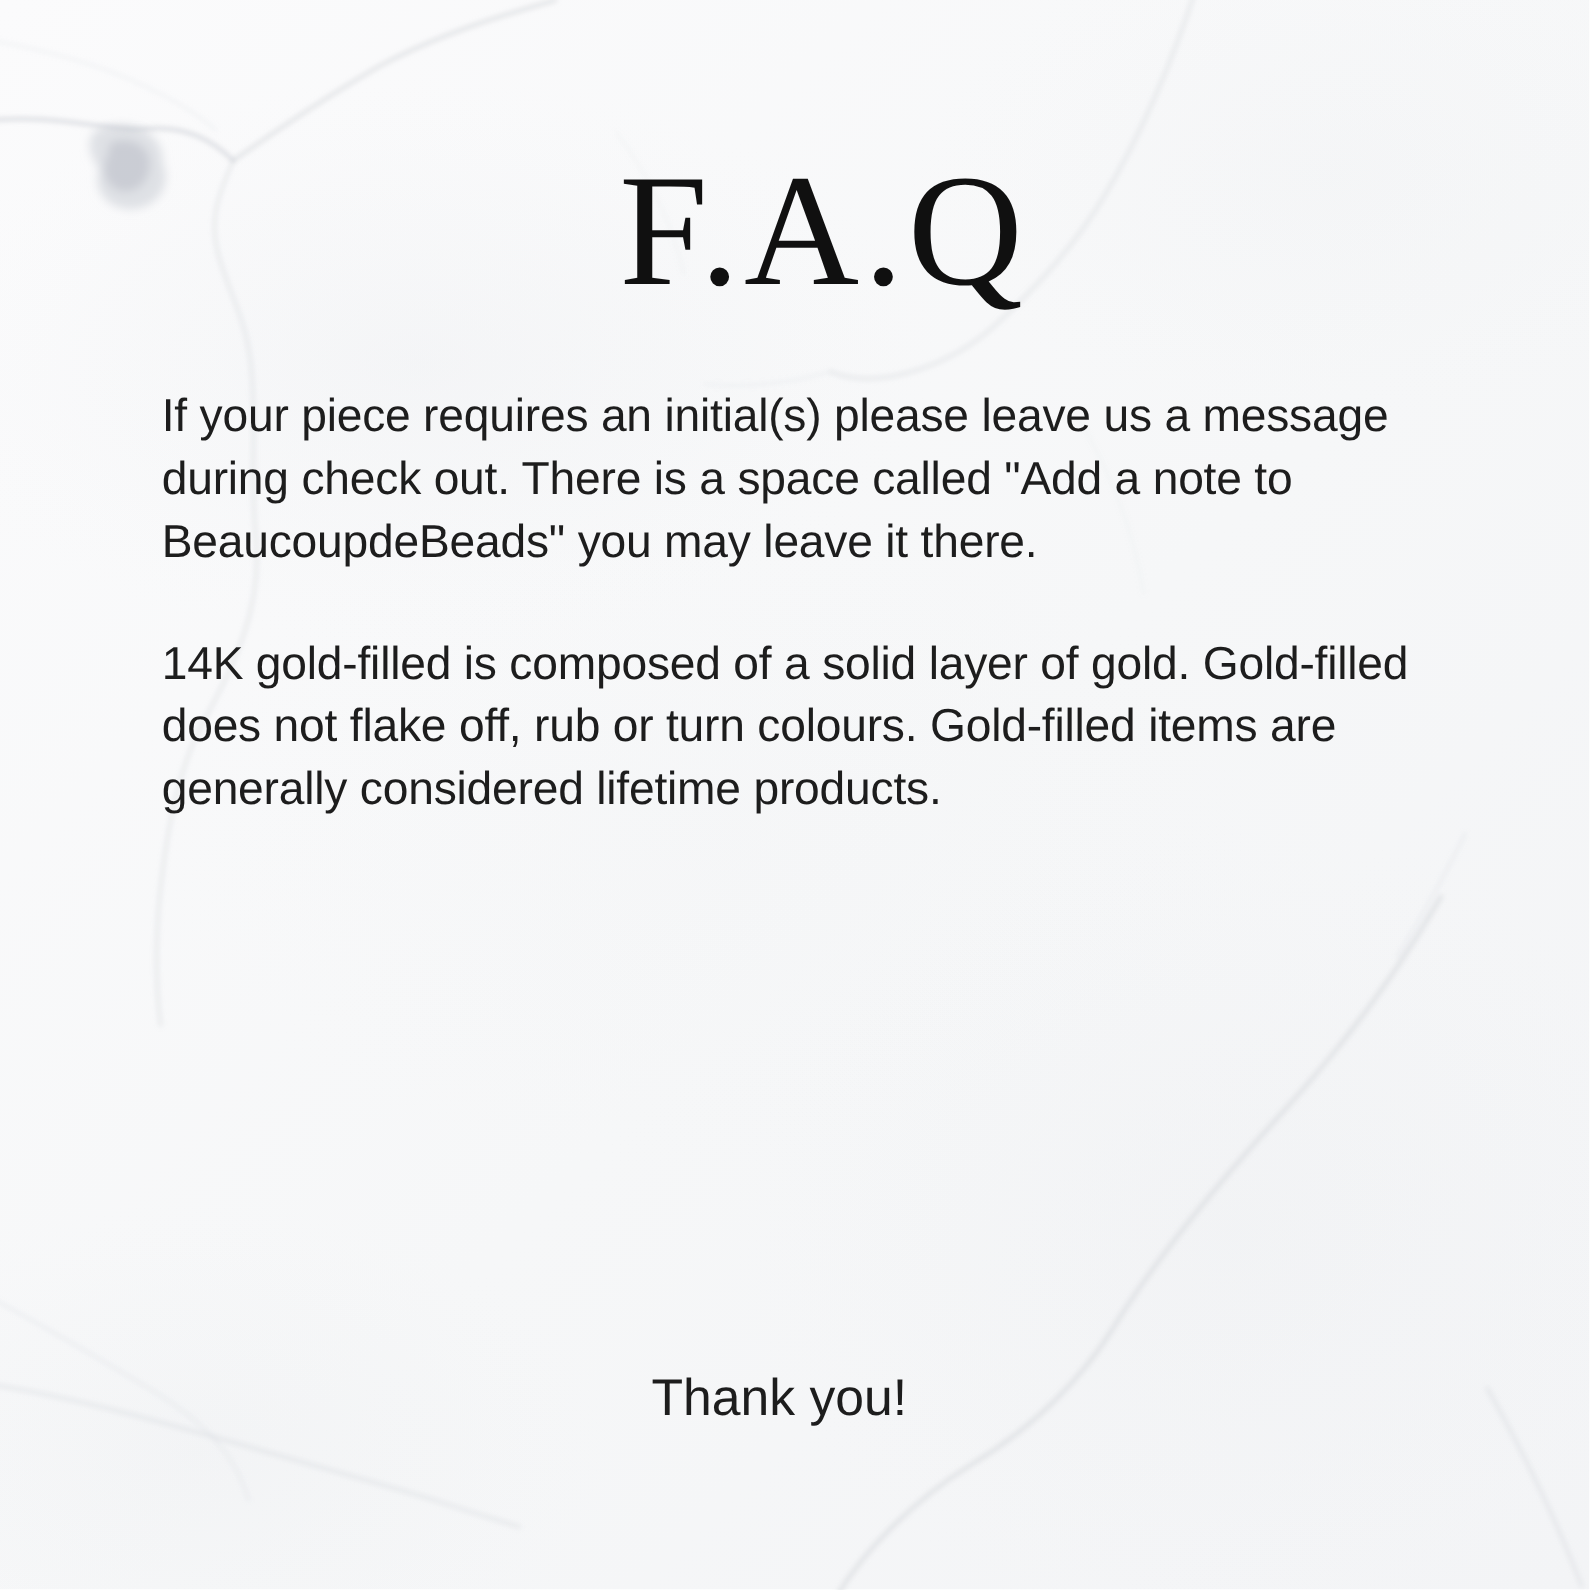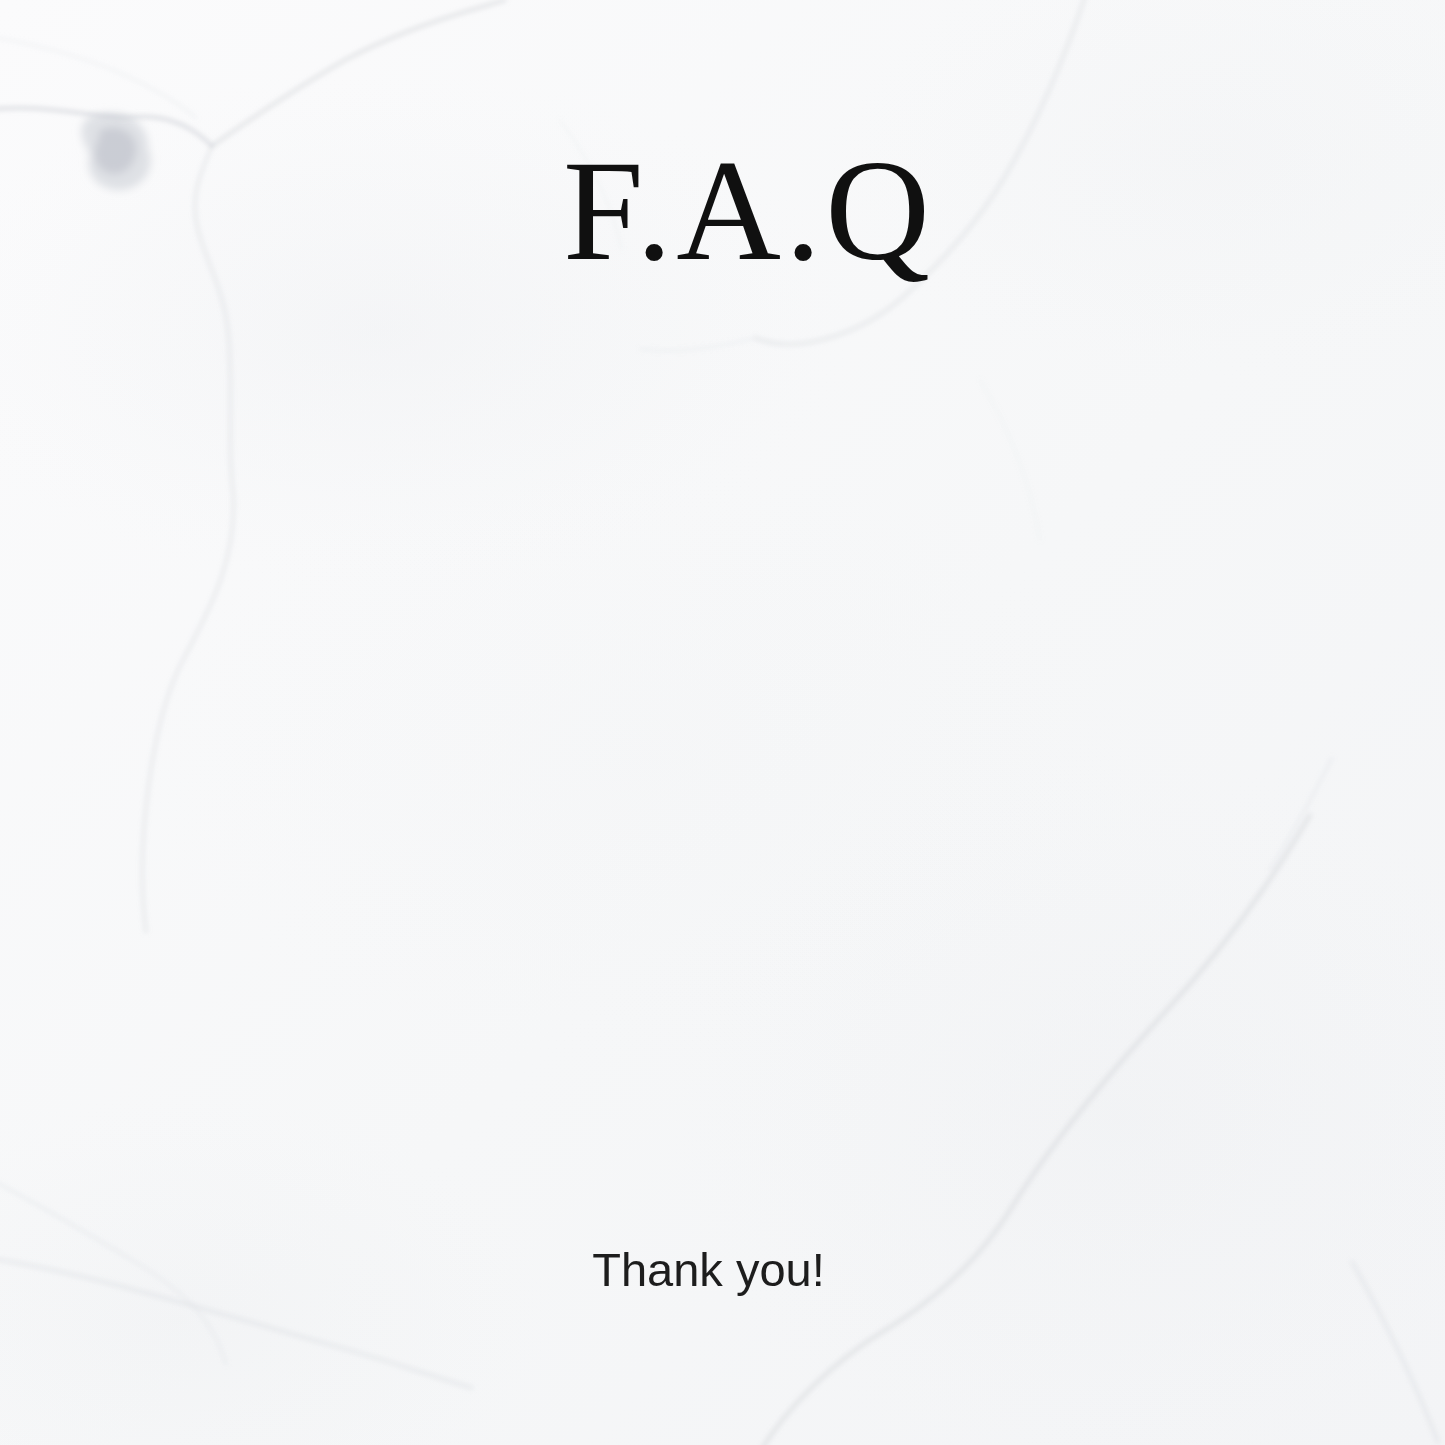--- a/index.html
+++ b/index.html
@@ -101,17 +101,23 @@
       <path d="M -12,1178 C 40,1205 92,1236 142,1266 C 172,1285 192,1302 206,1322 C 216,1336 222,1350 226,1364" stroke="#cdd1d6" stroke-width="2" opacity="0.3"></path>
       <path d="M -12,36 C 45,46 95,60 135,80 C 160,92 180,104 196,118" stroke="#cfd3d8" stroke-width="2" opacity="0.25"></path>
       <path d="M 560,120 C 590,160 612,205 622,250" stroke="#d2d6da" stroke-width="2" opacity="0.18"></path>
       <path d="M 980,380 C 1010,430 1030,480 1040,540" stroke="#d2d6da" stroke-width="2" opacity="0.15"></path>
     </g>
   </svg>
 
   <h1 class="faq-title">F.A.Q</h1>
 
   <div class="faq-body">
+    <p>If your piece requires an initial(s) please leave us a message
+during check out. There is a space called "Add a note to
+BeaucoupdeBeads" you may leave it there.</p>
+    <p>14K gold-filled is composed of a solid layer of gold. Gold-filled
+does not flake off, rub or turn colours. Gold-filled items are
+generally considered lifetime products.</p>
   </div>
 
   <div class="thank-you">Thank you!</div>
 
 </div>
 
 </body></html>

